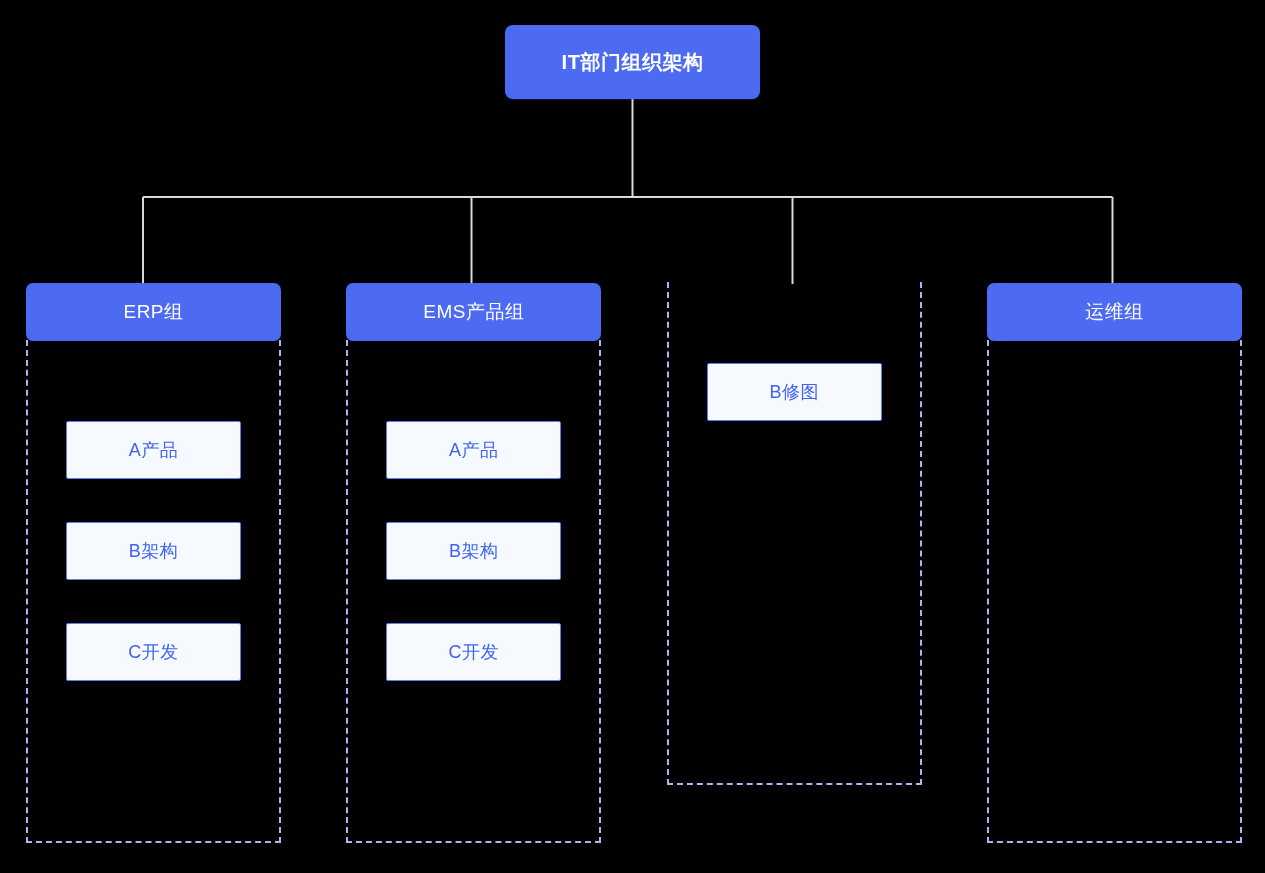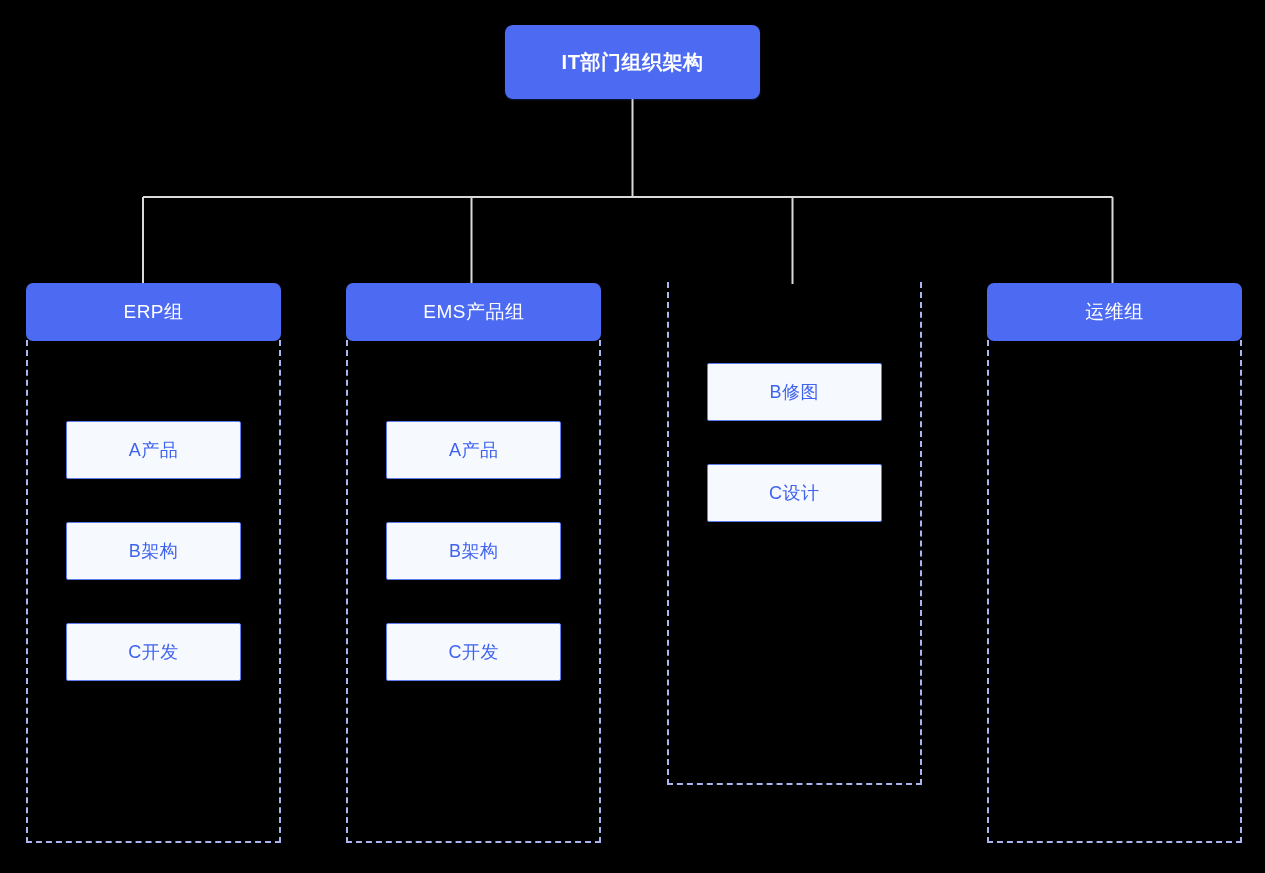--- a/index.html
+++ b/index.html
@@ -153,23 +153,20 @@
           <div class="member-node">
     <span>C开发</span>
   </div>
         </div>
   </div>
       <div class="group-column">
     <div class="group-body">
           <div class="member-node">
     <span>B修图</span>
   </div>
-          <div class="member-node">
-    <span>C设计</span>
-  </div>
         </div>
   </div>
       <div class="group-column">
     <div class="group-header">
       <span>运维组</span>
     </div>
     <div class="group-body">
         </div>
   </div>
     </div>

